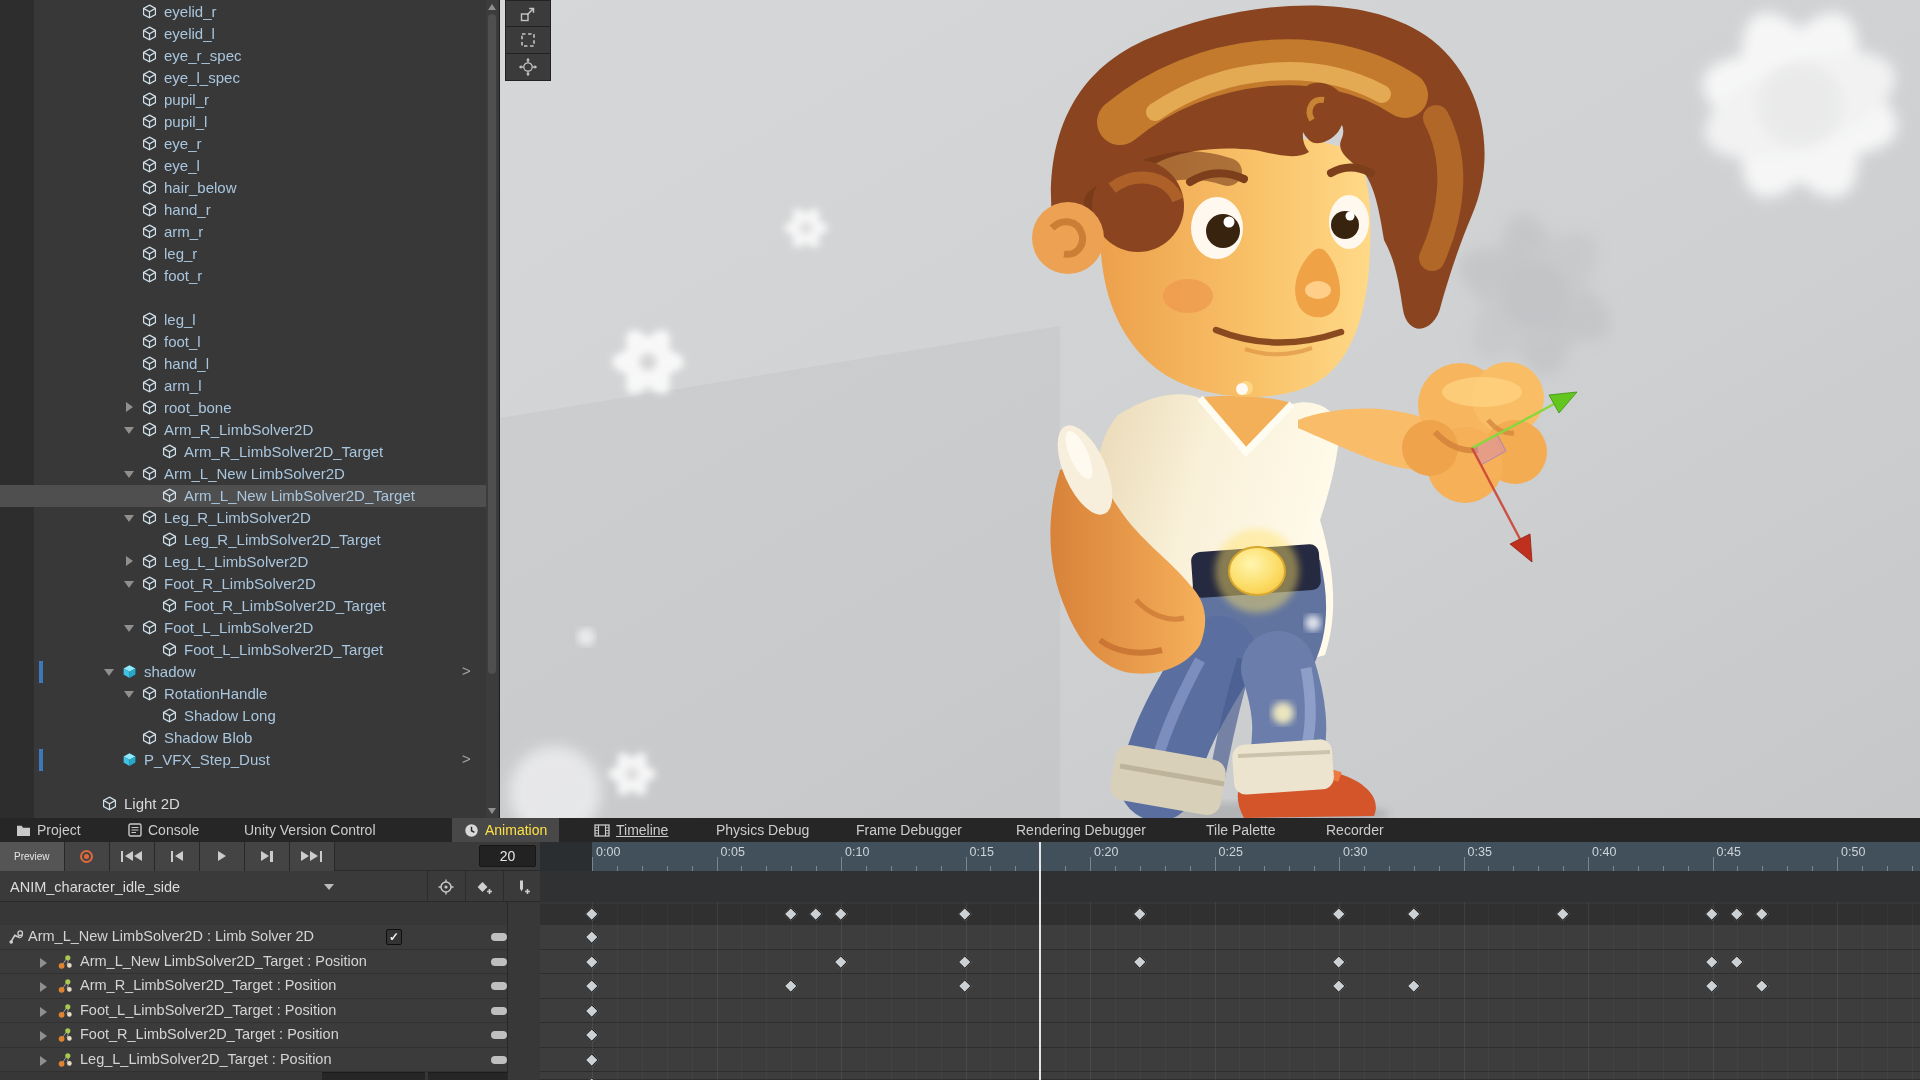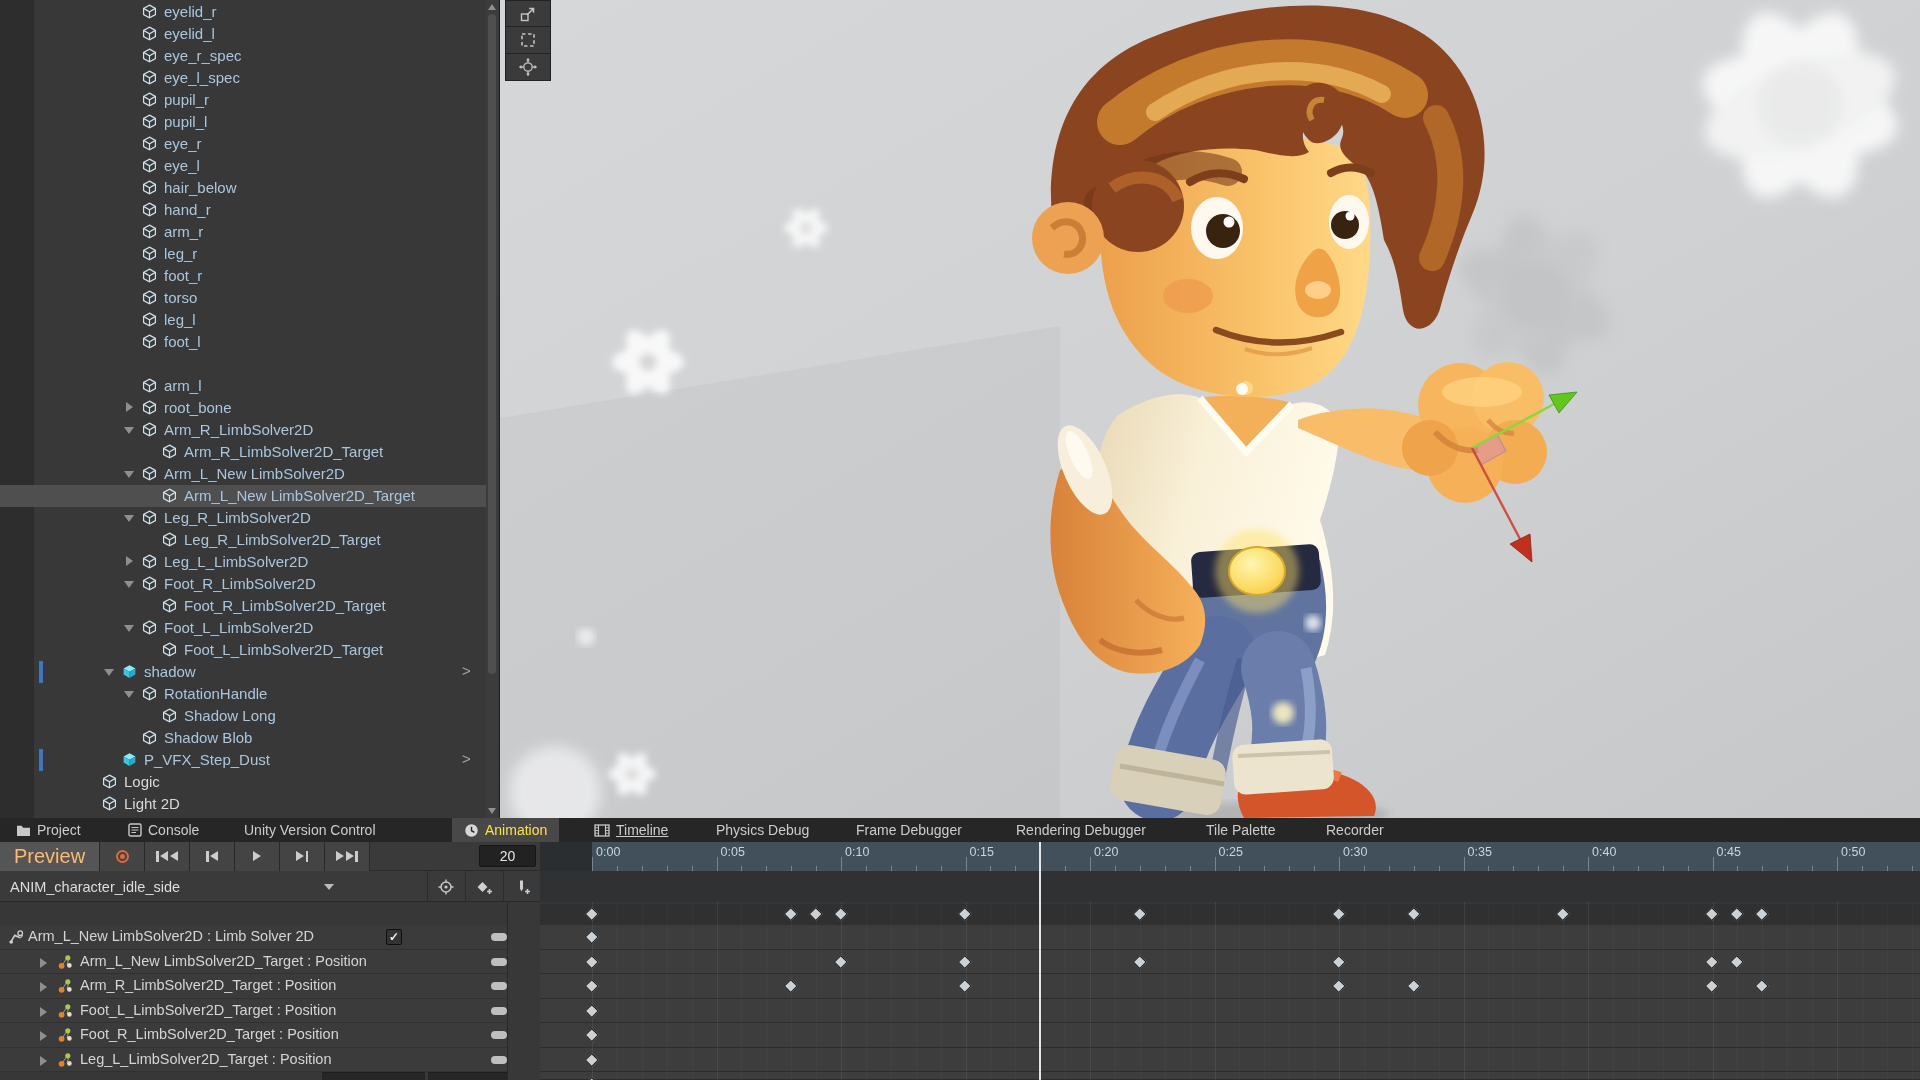--- a/index.html
+++ b/index.html
@@ -41,21 +41,21 @@
   
   #bottom { position:absolute; left:0; top:818px; width:1920px; height:262px; background:#383838; }
   #tabbar { position:absolute; left:0; top:0; width:1920px; height:24px; background:#262626; }
   .tab { position:absolute; top:0; height:24px; display:flex; align-items:center; gap:6px;
     padding:0 12px; font-size:14px; color:#cccccc; white-space:nowrap; }
   .tab.active { background:#484848; color:#fde047; }
 
   #toolbar { position:absolute; left:0; top:24px; width:540px; height:29px; background:#3a3a3a;
     display:flex; align-items:center; border-bottom:1px solid #2a2a2a; }
   .preview-btn { height:29px; padding:0 14px; display:flex; align-items:center; background:#555555;
-    color:#fdba74; font-size:20px; border-right:1px solid #282828; }
+    color:#e5e5e5; font-size:10px; border-right:1px solid #282828; }
   .tbtn { height:29px; width:45px; display:flex; align-items:center; justify-content:center; gap:1.5px;
     background:#444444; border-right:1px solid #282828; }
   .rec-ring { width:13px; height:13px; border:2.5px solid #e0693c; border-radius:50%;
     display:flex; align-items:center; justify-content:center; }
   .rec-dot { width:5px; height:5px; background:#e0693c; border-radius:50%; }
   .t-l { width:0; height:0; border-right:8px solid #cccccc; border-top:5px solid transparent; border-bottom:5px solid transparent; }
   .t-r { width:0; height:0; border-left:8px solid #cccccc; border-top:5px solid transparent; border-bottom:5px solid transparent; }
   .vbar { width:2.5px; height:11px; background:#cccccc; }
   #frame-field { position:absolute; left:479px; top:3px; width:57px; height:22px; background:#222222;
     border:1px solid #161616; border-radius:2px; color:#e6e6e6; font-size:14px;
@@ -196,40 +196,40 @@
             </svg></span>
           <span class="lbl " style="left:164px">leg_r</span>
         </div>
         <div class="hrow" style="top: 265px;">
           <span class="icon" style="left:142px"><svg width="15" height="15" viewBox="0 0 16 16">
   <path d="M8 1.2 L14.3 4.7 V11.3 L8 14.8 L1.7 11.3 V4.7 Z" fill="none" stroke="#cfe0ea" stroke-width="1.3"></path>
   <path d="M1.7 4.7 L8 8.2 L14.3 4.7 M8 8.2 V14.8" fill="none" stroke="#cfe0ea" stroke-width="1.3"></path>
             </svg></span>
           <span class="lbl " style="left:164px">foot_r</span>
         </div>
-        <div class="hrow" style="top: 287px;">
-          <span class="icon" style="left:142px"><svg width="15" height="15" viewBox="0 0 16 16">
-  <path d="M8 1.2 L14.3 4.7 V11.3 L8 14.8 L1.7 11.3 V4.7 Z" fill="none" stroke="#cfe0ea" stroke-width="1.3"></path>
-  <path d="M1.7 4.7 L8 8.2 L14.3 4.7 M8 8.2 V14.8" fill="none" stroke="#cfe0ea" stroke-width="1.3"></path>
-            </svg></span>
-          <span class="lbl " style="left:164px">torso</span>
-        </div>
         <div class="hrow" style="top: 309px;">
           <span class="icon" style="left:142px"><svg width="15" height="15" viewBox="0 0 16 16">
   <path d="M8 1.2 L14.3 4.7 V11.3 L8 14.8 L1.7 11.3 V4.7 Z" fill="none" stroke="#cfe0ea" stroke-width="1.3"></path>
   <path d="M1.7 4.7 L8 8.2 L14.3 4.7 M8 8.2 V14.8" fill="none" stroke="#cfe0ea" stroke-width="1.3"></path>
             </svg></span>
           <span class="lbl " style="left:164px">leg_l</span>
         </div>
         <div class="hrow" style="top: 331px;">
           <span class="icon" style="left:142px"><svg width="15" height="15" viewBox="0 0 16 16">
   <path d="M8 1.2 L14.3 4.7 V11.3 L8 14.8 L1.7 11.3 V4.7 Z" fill="none" stroke="#cfe0ea" stroke-width="1.3"></path>
   <path d="M1.7 4.7 L8 8.2 L14.3 4.7 M8 8.2 V14.8" fill="none" stroke="#cfe0ea" stroke-width="1.3"></path>
             </svg></span>
           <span class="lbl " style="left:164px">foot_l</span>
+        </div>
+        <div class="hrow" style="top: 353px;">
+          <span class="icon" style="left:142px"><svg width="15" height="15" viewBox="0 0 16 16">
+  <path d="M8 1.2 L14.3 4.7 V11.3 L8 14.8 L1.7 11.3 V4.7 Z" fill="none" stroke="#cfe0ea" stroke-width="1.3"></path>
+  <path d="M1.7 4.7 L8 8.2 L14.3 4.7 M8 8.2 V14.8" fill="none" stroke="#cfe0ea" stroke-width="1.3"></path>
+            </svg></span>
+          <span class="lbl " style="left:164px">hand_l</span>
         </div>
         <div class="hrow" style="top: 375px;">
           <span class="icon" style="left:142px"><svg width="15" height="15" viewBox="0 0 16 16">
   <path d="M8 1.2 L14.3 4.7 V11.3 L8 14.8 L1.7 11.3 V4.7 Z" fill="none" stroke="#cfe0ea" stroke-width="1.3"></path>
   <path d="M1.7 4.7 L8 8.2 L14.3 4.7 M8 8.2 V14.8" fill="none" stroke="#cfe0ea" stroke-width="1.3"></path>
             </svg></span>
           <span class="lbl " style="left:164px">arm_l</span>
         </div>
         <div class="hrow" style="top: 397px;">
           <span class="tri-closed" style="left:126px"></span>
@@ -357,27 +357,20 @@
         </div>
         <div class="hrow" style="top: 749px;">
           <span class="obar"></span>
           <span class="icon" style="left:122px"><svg width="15" height="15" viewBox="0 0 16 16">
   <polygon points="8,1.2 14.3,4.7 8,8.2 1.7,4.7" fill="#8deafb"></polygon>
   <polygon points="1.7,4.7 8,8.2 8,14.8 1.7,11.3" fill="#3fc3e4"></polygon>
   <polygon points="14.3,4.7 8,8.2 8,14.8 14.3,11.3" fill="#25aacb"></polygon>
             </svg></span>
           <span class="lbl " style="left:144px">P_VFX_Step_Dust</span>
           <span class="hchev">&gt;</span>
-        </div>
-        <div class="hrow" style="top: 771px;">
-          <span class="icon" style="left:102px"><svg width="15" height="15" viewBox="0 0 16 16">
-  <path d="M8 1.2 L14.3 4.7 V11.3 L8 14.8 L1.7 11.3 V4.7 Z" fill="none" stroke="#cfe0ea" stroke-width="1.3"></path>
-  <path d="M1.7 4.7 L8 8.2 L14.3 4.7 M8 8.2 V14.8" fill="none" stroke="#cfe0ea" stroke-width="1.3"></path>
-            </svg></span>
-          <span class="lbl plain" style="left:124px">Logic</span>
         </div>
         <div class="hrow" style="top: 793px;">
           <span class="icon" style="left:102px"><svg width="15" height="15" viewBox="0 0 16 16">
   <path d="M8 1.2 L14.3 4.7 V11.3 L8 14.8 L1.7 11.3 V4.7 Z" fill="none" stroke="#cfe0ea" stroke-width="1.3"></path>
   <path d="M1.7 4.7 L8 8.2 L14.3 4.7 M8 8.2 V14.8" fill="none" stroke="#cfe0ea" stroke-width="1.3"></path>
             </svg></span>
           <span class="lbl plain" style="left:124px">Light 2D</span>
         </div>
       </div>
     <div class="h-scroll">

